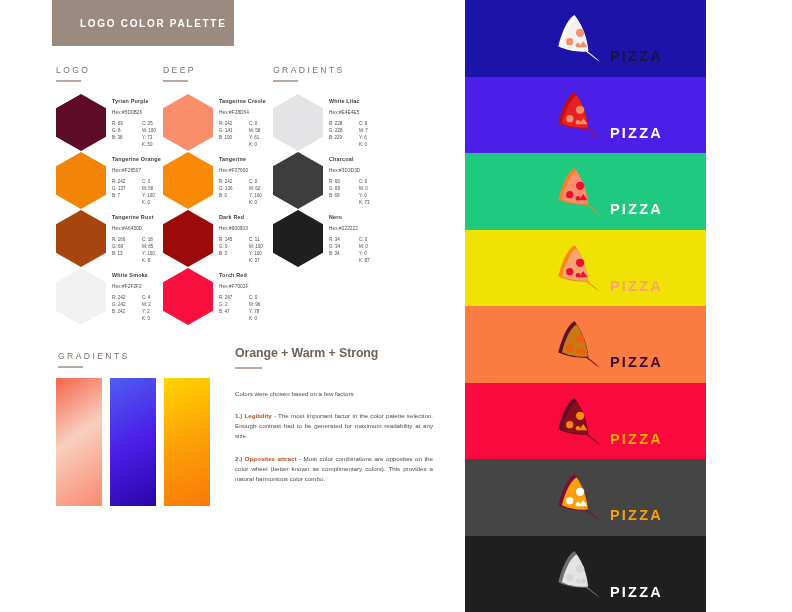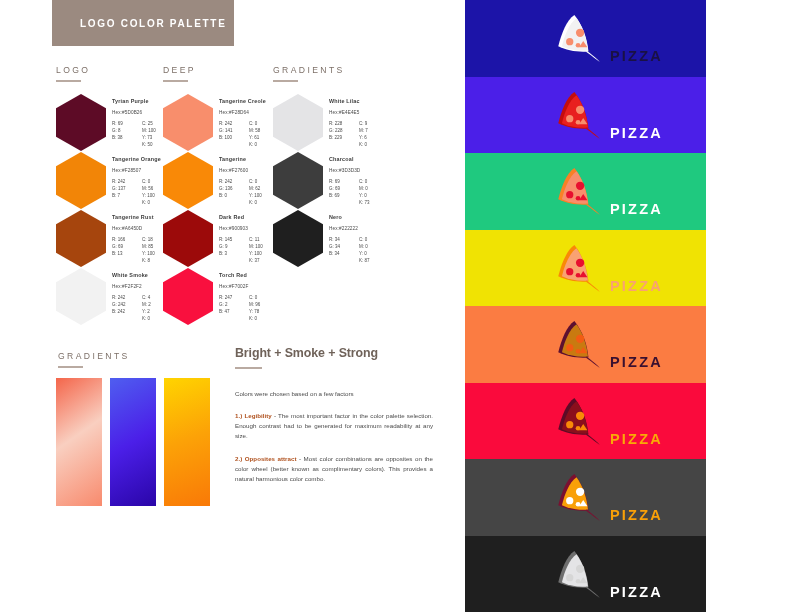--- a/index.html
+++ b/index.html
@@ -309,21 +309,21 @@
 
   <div class="sec-head" id="grad-head">
     <span>GRADIENTS</span>
     <span class="rule"></span>
   </div>
   <div class="grad" id="grad-1"></div>
   <div class="grad" id="grad-2"></div>
   <div class="grad" id="grad-3"></div>
 
   <div id="blurb">
-    <h2>Bright + Smoke + Strong</h2>
+    <h2>Orange + Warm + Strong</h2>
     <span class="rule"></span>
     <p class="lead">Colors were chosen based on a few factors</p>
     <p class="para">
       <b>1.) Legibility</b><span> - The most important factor in the color palette selection. Enough contrast had to be generated for maximum readability at any size.</span>
     </p>
     <p class="para">
       <b>2.) Opposites attract</b><span> - Most color combinations are opposites on the color wheel (better known as complimentary colors). This provides a natural harmonious color combo.</span>
     </p>
   </div>
 </div>

